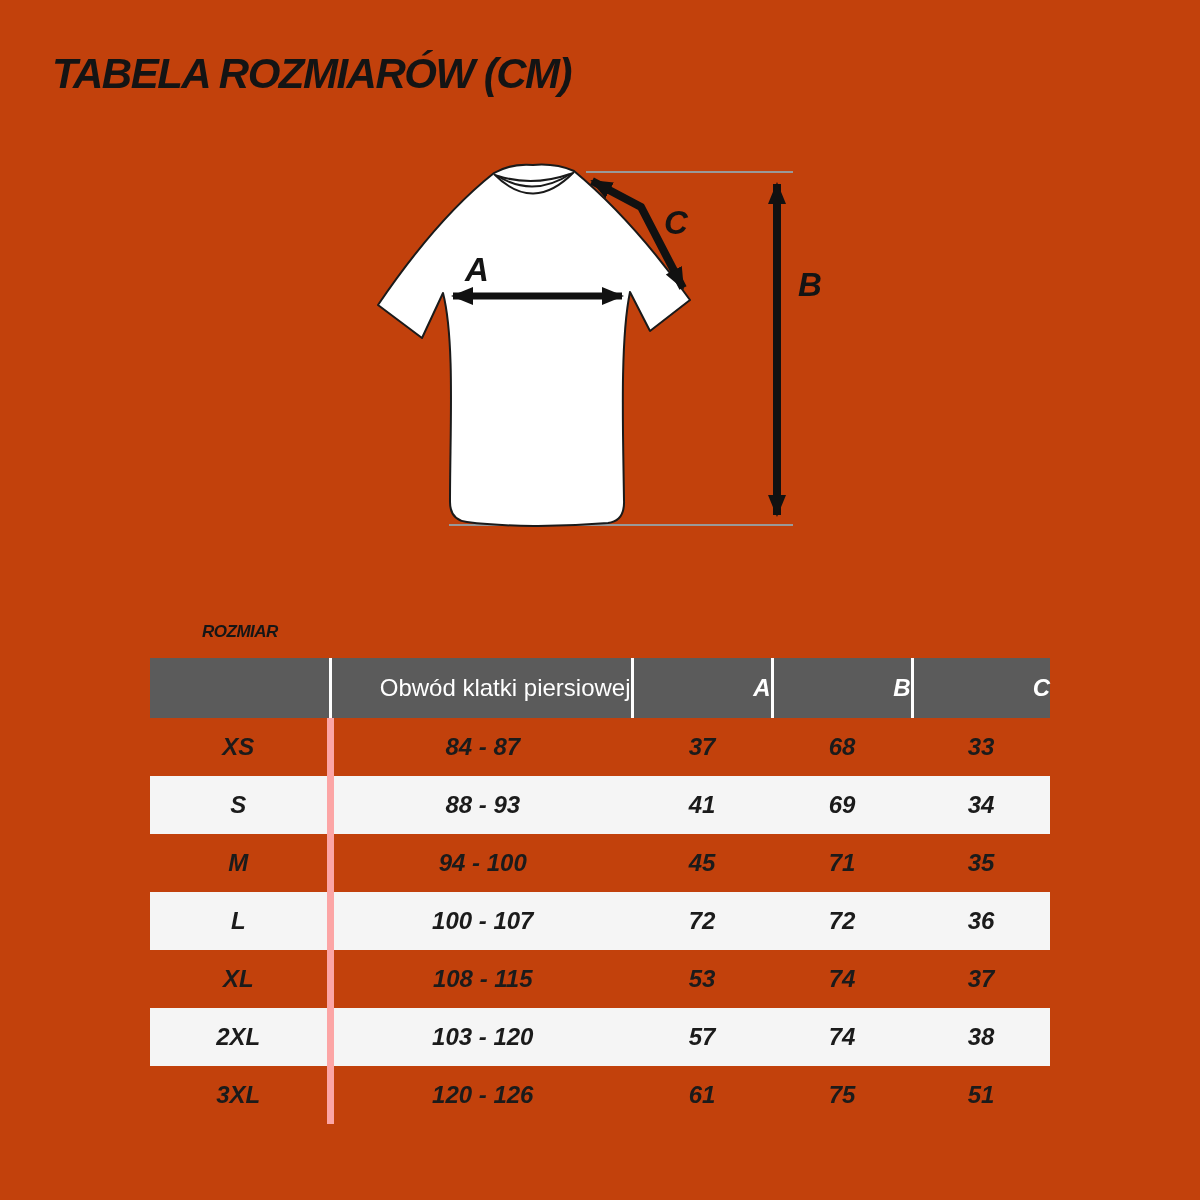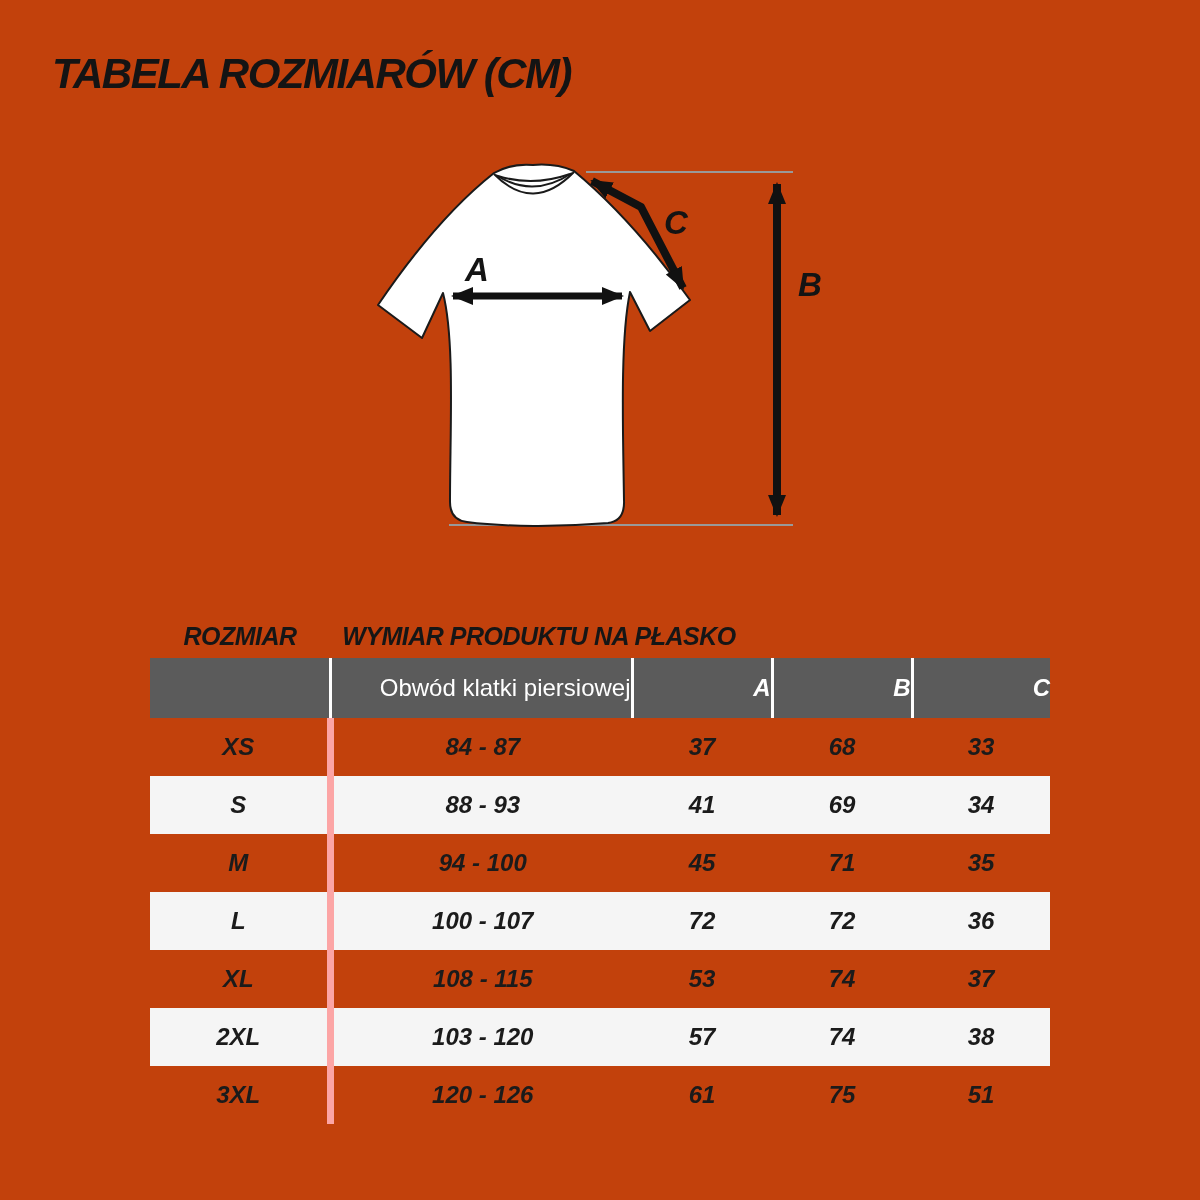--- a/index.html
+++ b/index.html
@@ -17,22 +17,22 @@
   .measure-label{
     font-family:"Liberation Sans",sans-serif;
     font-size:33px;font-weight:bold;font-style:italic;fill:#141414;
   }
 
   .size-table-wrap{position:absolute;left:150px;top:608px;width:900px;}
 
   .group-headers{display:flex;height:50px;}
   .group-headers .gh{
     display:flex;align-items:flex-end;justify-content:center;
-    padding-bottom:7px;box-sizing:border-box;
-    font-size:25px;font-weight:bold;font-style:italic;letter-spacing:-0.5px;
+    padding-bottom:16px;box-sizing:border-box;
+    font-size:17px;font-weight:bold;font-style:italic;letter-spacing:-0.5px;
     color:#161616;white-space:nowrap;
   }
   .gh-size{width:180px;}
   .gh-body{width:302px;}
   .gh-flat{width:418px;}
 
   table.size-table{
     border-collapse:collapse;table-layout:fixed;width:900px;
   }
   table.size-table col.c-size{width:180px;}
@@ -93,21 +93,20 @@
       <text class="measure-label" x="477" y="281" text-anchor="middle">A</text>
       <text class="measure-label" x="676" y="234" text-anchor="middle">C</text>
       <text class="measure-label" x="798" y="296" text-anchor="start">B</text>
     </svg>
   </div>
 
   <div class="size-table-wrap">
 
     <div class="group-headers">
       <div class="gh gh-size">ROZMIAR</div>
-      <div class="gh gh-flat">WYMIAR PRODUKTU NA PŁASKO</div>
     </div>
 
     <table class="size-table">
       <colgroup>
         <col class="c-size">
           <col class="c-chest">
           <col class="c-a">
           <col class="c-b">
           <col class="c-c">
       </colgroup>

